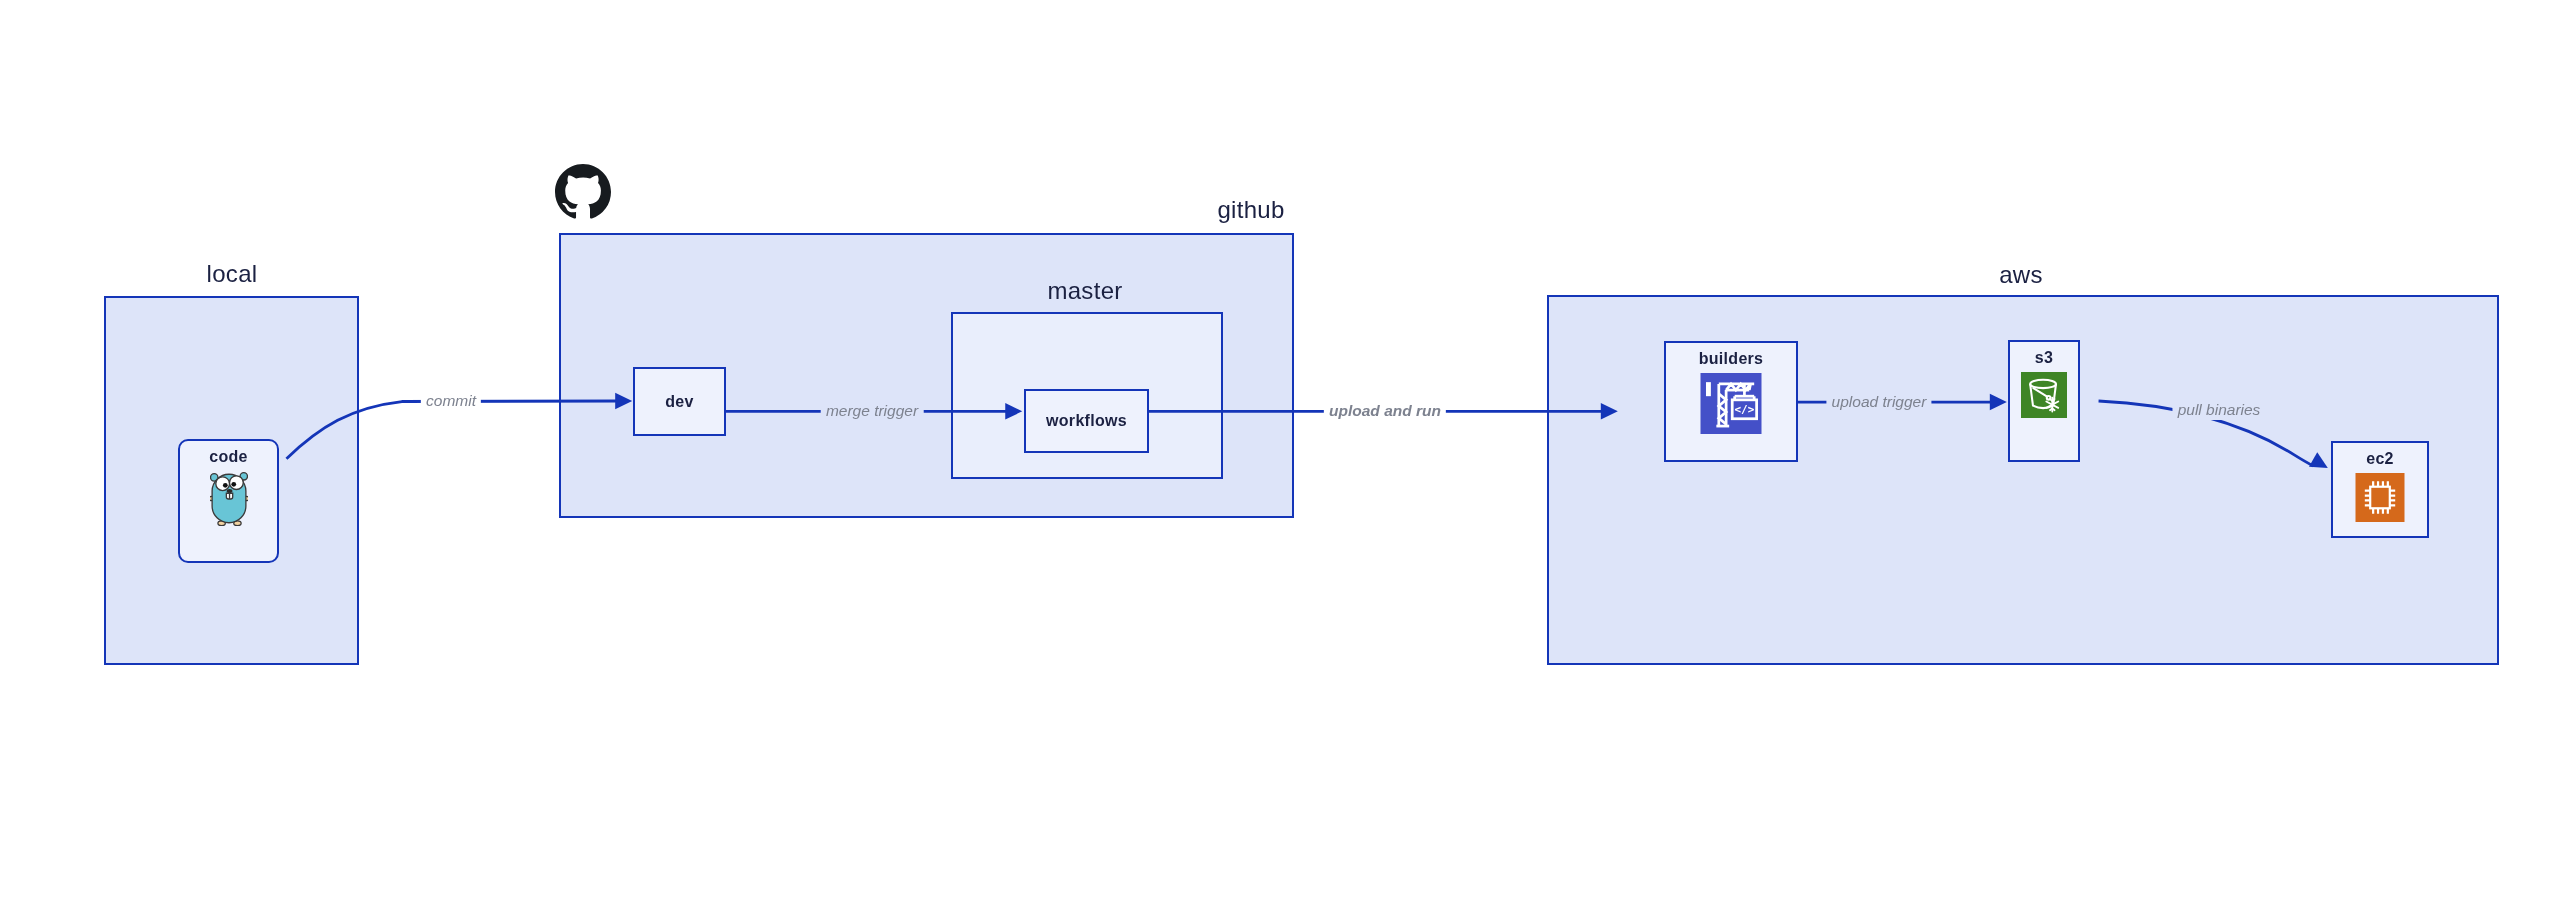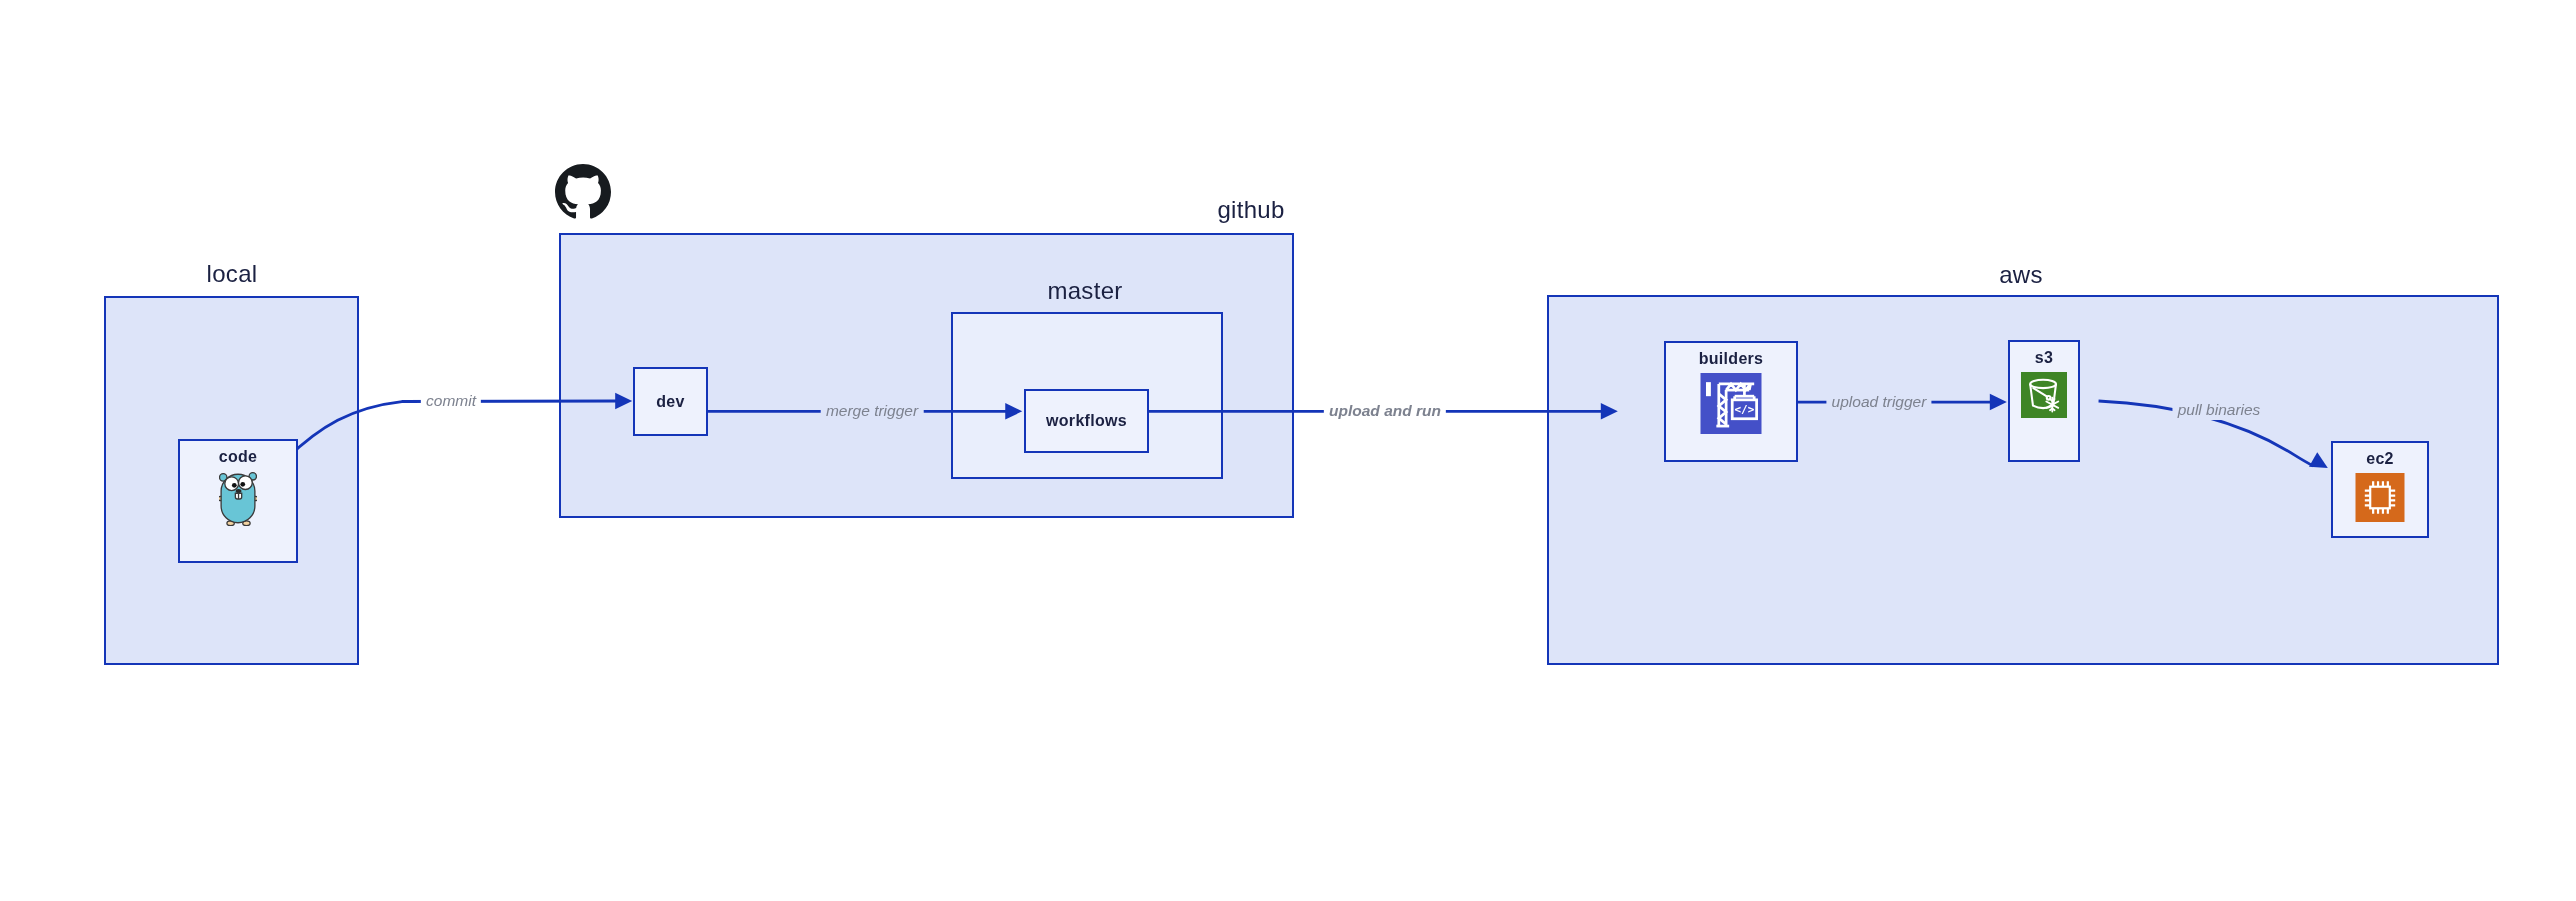--- a/index.html
+++ b/index.html
@@ -90,21 +90,21 @@
       </g>
     </g>
   </svg>
 
   <div class="elabel bg-white" style="left:451px;top:401px;">commit</div>
   <div class="elabel bg-lav" style="left:872px;top:411px;">merge trigger</div>
   <div class="elabel bg-white" style="left:1385px;top:411px;font-weight:bold;">upload and run</div>
   <div class="elabel bg-lav" style="left:1879px;top:402px;">upload trigger</div>
   <div class="elabel bg-lav" style="left:2219px;top:410px;">pull binaries</div>
 
-  <div class="node" style="left:178px;top:439px;width:120px;height:124px;">
+  <div class="node" style="left:178px;top:439px;width:101px;height:124px;border-radius:10px;">
     <div class="nlabel">code</div>
     <div class="icon">
       <svg width="38" height="55" viewBox="0 0 72 104">
         <g stroke="#3a3a3a" stroke-width="2.5">
           <circle cx="8" cy="12" r="7" fill="#68c5d6"></circle>
           <circle cx="64" cy="10" r="7" fill="#68c5d6"></circle>
           <ellipse cx="3" cy="52" rx="5" ry="4" fill="#f2d2a0"></ellipse>
           <ellipse cx="69" cy="52" rx="5" ry="4" fill="#f2d2a0"></ellipse>
           <ellipse cx="22" cy="99" rx="7" ry="4.5" fill="#f2d2a0"></ellipse>
           <ellipse cx="52" cy="99" rx="7" ry="4.5" fill="#f2d2a0"></ellipse>
@@ -114,21 +114,21 @@
           <circle cx="29" cy="27" r="4.5" fill="#111111" stroke="none"></circle>
           <circle cx="45" cy="25" r="4.5" fill="#111111" stroke="none"></circle>
           <ellipse cx="37" cy="38" rx="5.5" ry="4" fill="#2b2b2b" stroke="none"></ellipse>
           <path d="M31 42 h12 v7 q0 4 -4 4 h-4 q-4 0 -4 -4 z" fill="#ffffff"></path>
           <path d="M37 42 V53" fill="none"></path>
         </g>
       </svg>
     </div>
   </div>
 
-  <div class="node center-label" style="left:633px;top:367px;width:75px;height:69px;">
+  <div class="node center-label" style="left:633px;top:367px;width:93px;height:69px;">
     <div class="nlabel">dev</div>
   </div>
 
   <div class="node center-label" style="left:1024px;top:389px;width:125px;height:64px;">
     <div class="nlabel">workflows</div>
   </div>
 
   <div class="node" style="left:1664px;top:341px;width:134px;height:121px;">
     <div class="nlabel">builders</div>
     <div class="icon">

